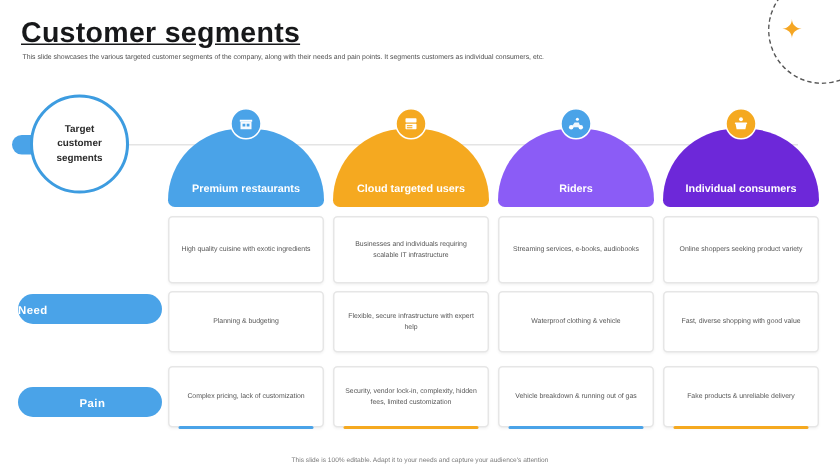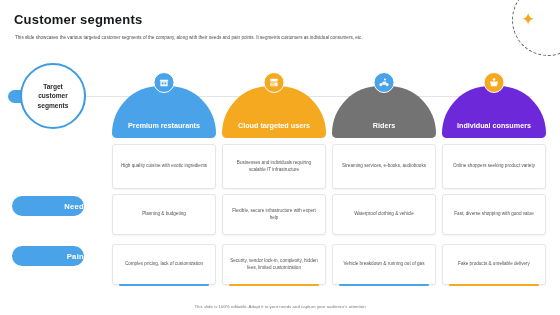--- a/index.html
+++ b/index.html
@@ -30,24 +30,25 @@
     width: 16px; height: 16px;
     color: #f5a623;
     font-size: 17px; line-height: 16px;
     text-align: center;
   }
 
   
   .title {
     position: absolute;
     left: 14px; top: 12px;
-    font-size: 13px;
+    font-size: 19px;
     font-weight: bold;
     letter-spacing: .2px;
     color: #17181a;
+    text-decoration: underline;
   }
   .subtitle {
     position: absolute;
     left: 15px; top: 34px;
     width: 500px;
     font-size: 4.6px;
     line-height: 7px;
     color: #4d4d4d;
     white-space: nowrap;
   }
@@ -85,33 +86,33 @@
     font-weight: bold;
     line-height: 9.5px;
     color: #2b2b2b;
     padding: 0 6px;
   }
 
   
   .row-pill {
     position: absolute;
     left: 12px;
-    width: 72px; height: 20px;
+    width: 96px; height: 20px;
     border-radius: 10px;
     background: #4aa3e8;
     color: #ffffff;
     font-size: 7.6px;
     font-weight: bold;
     display: flex;
     align-items: center;
-    justify-content: flex-end;
+    justify-content: flex-start;
     letter-spacing: .3px;
   }
   .row-pill.need { top: 196px; }
-  .row-pill.pain { top: 246px; }
+  .row-pill.pain { top: 258px; padding-left: 41px; }
 
   
   .col {
     position: absolute;
     top: 72px;
     width: 104px;
   }
   .col-0 { left: 112px; }
   .col-1 { left: 222px; }
   .col-2 { left: 332px; }
@@ -253,21 +254,21 @@
     <span>Businesses and individuals requiring scalable IT infrastructure</span>
   </div>
   <div class="card r1 col-1">
     <span>Flexible, secure infrastructure with expert help</span>
   </div>
   <div class="card r2 col-1" style="--accent:#f5a920">
     <span>Security, vendor lock-in, complexity, hidden fees, limited customization</span>
   </div>
 
   <div class="col col-2">
-    <div class="dome" style="background:#737373">
+    <div class="dome" style="background:#8b5cf6">
       <div class="badge" style="background:#4aa3e8">
         <svg width="11" height="11" viewBox="0 0 24 24" fill="#ffffff">
             <circle cx="5" cy="17" r="3.2"></circle>
             <circle cx="19" cy="17" r="3.2"></circle>
             <path d="M5 17l5-7h6l3 7z" opacity=".9"></path>
             <circle cx="14" cy="5.5" r="2.2"></circle>
           </svg>
       </div>
       <div class="dome-label">Riders</div>
     </div>

